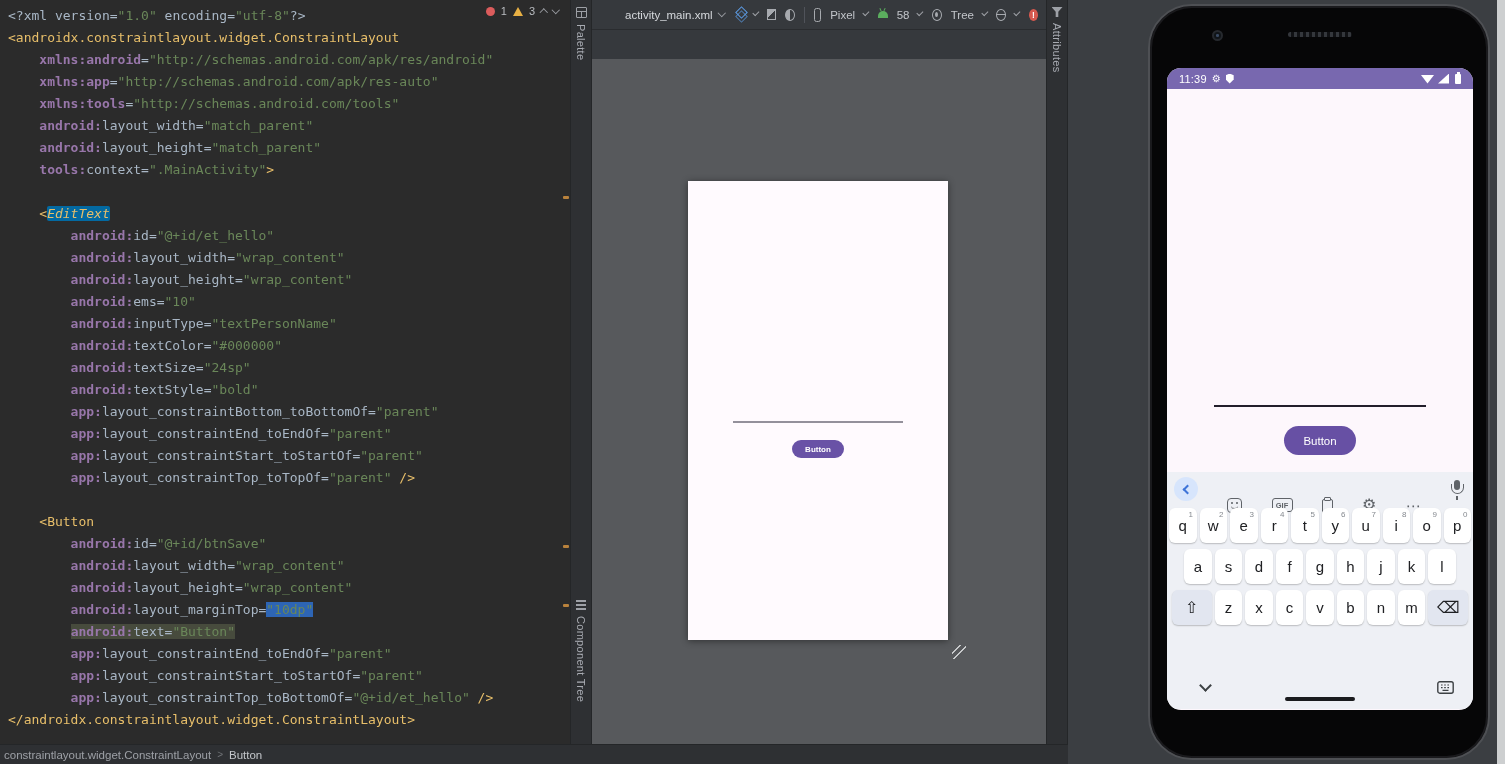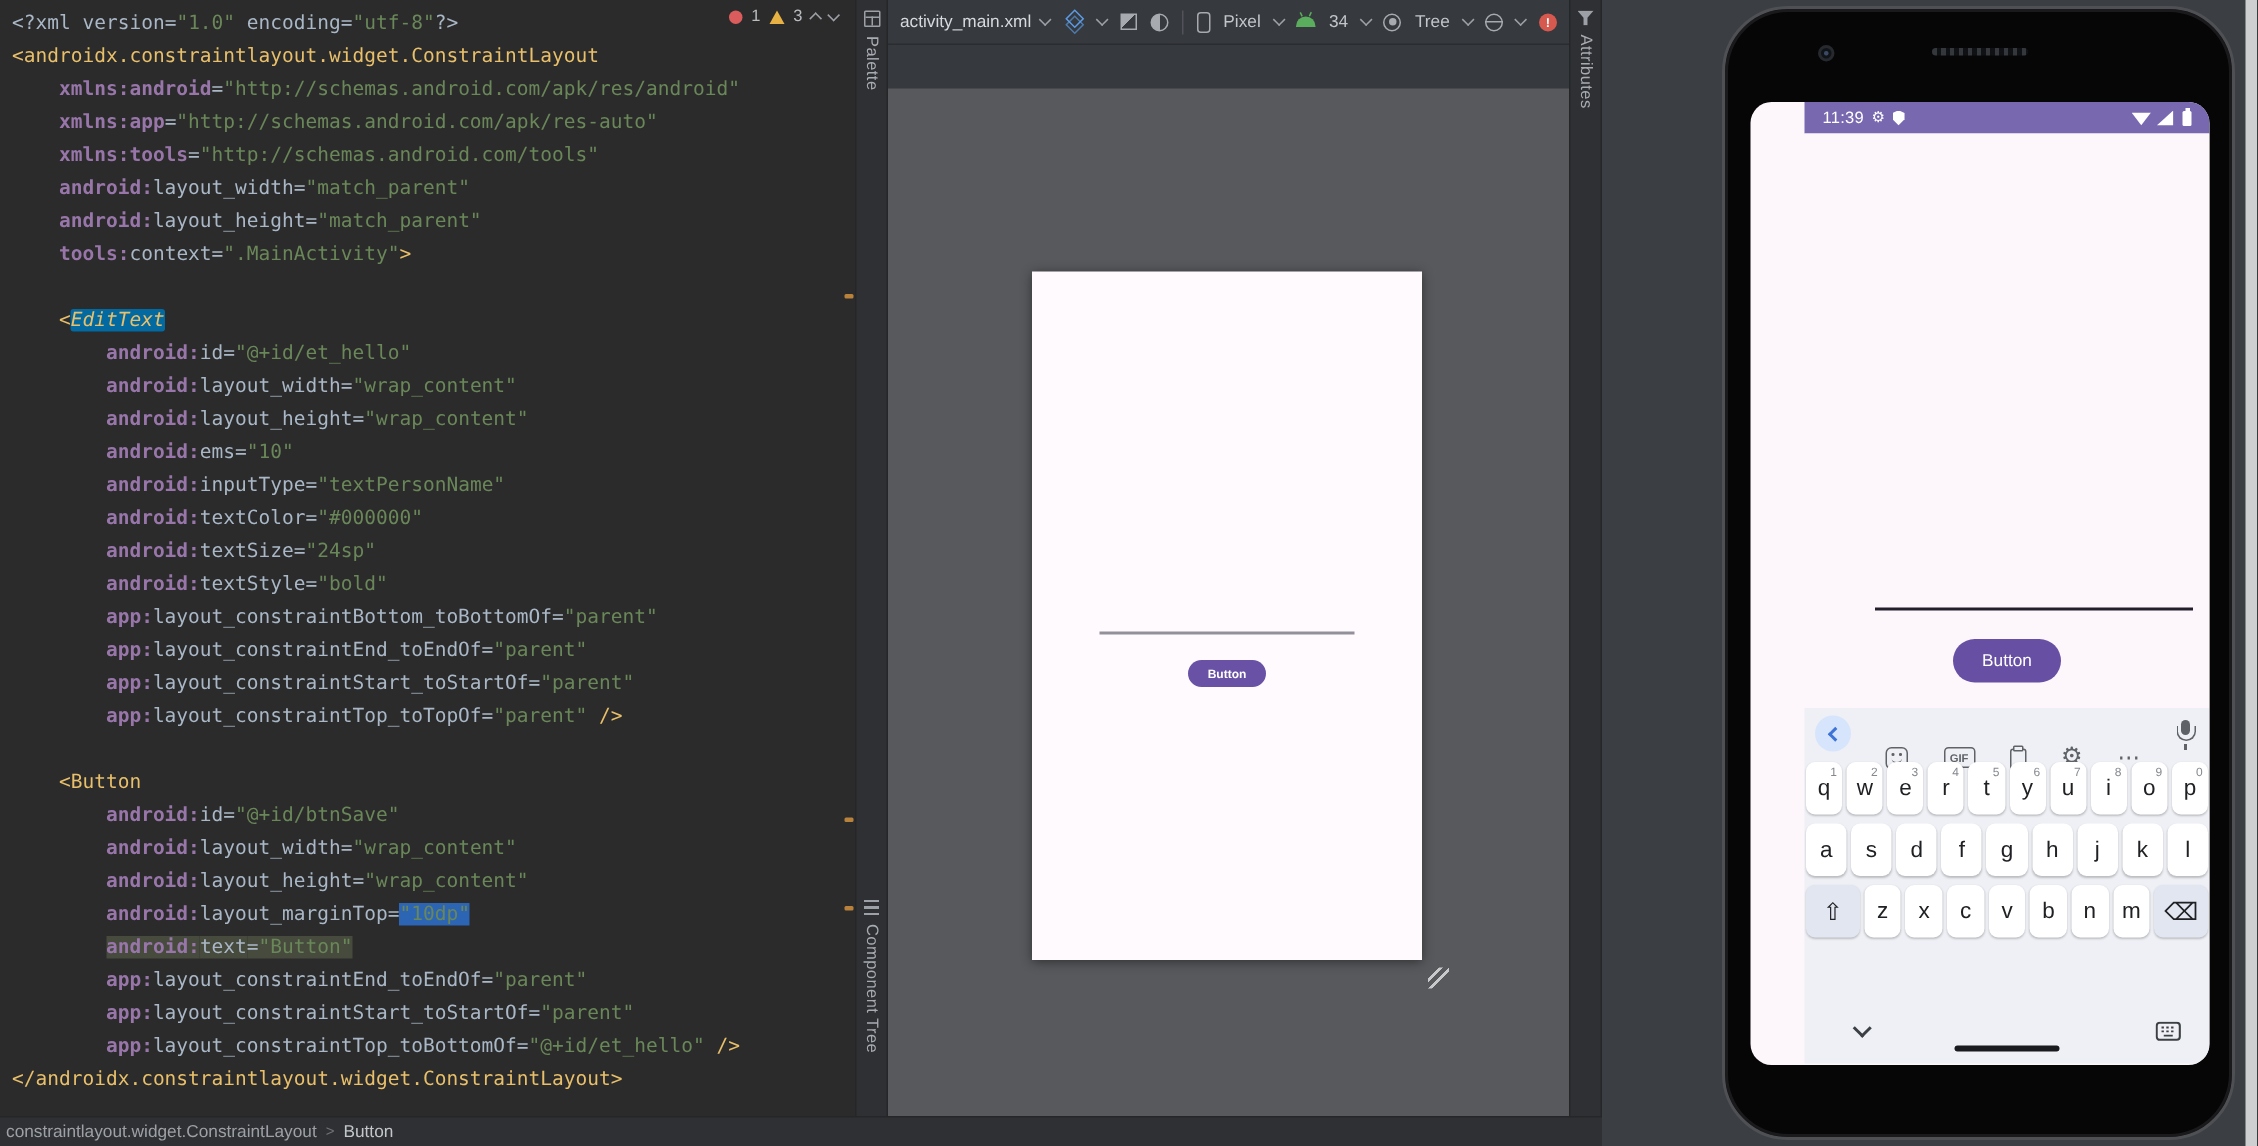--- a/index.html
+++ b/index.html
@@ -51,21 +51,21 @@
                  clip-path:polygon(0 0,100% 0,62% 48%,62% 100%,38% 100%,38% 48%); }
 
   
   .design { position:absolute; left:592px; top:0; width:454px; height:744px; background:#36393D; }
   .tb { display:flex; align-items:center; gap:9px; padding:0 8px; color:#C2C5CA; font-size:11.5px;
         border-bottom:1px solid #2A2C2F; }
   .tb1 { height:30px; }
   .tb2 { height:28px; }
   .tb-sep { width:1px; height:16px; background:#50535A; }
   .ml-auto { margin-left:auto; }
-  .tab-sel { display:flex; align-items:center; gap:6px; color:#D6D9DD; }
+  .tab-sel { display:flex; align-items:center; gap:6px; color:#D6D9DD;margin-left:25px; }
   .layers-icon { position:relative; width:15px; height:14px; }
   .layers-icon::before { content:""; position:absolute; left:3.5px; top:0; width:7px; height:7px;
                          border:1.6px solid #5C9CE6; transform:rotate(45deg); }
   .layers-icon::after  { content:""; position:absolute; left:3.5px; top:4px; width:7px; height:7px;
                          border:1.6px solid #5C9CE6; transform:rotate(45deg); opacity:.65; }
   .eraser-icon { width:11px; height:11px; border:1.5px solid #A7AAAF;
                  background:linear-gradient(135deg,#A7AAAF 0 45%,transparent 45%); }
   .contrast-icon { width:12px; height:12px; border:1.5px solid #A7AAAF; border-radius:50%;
                    background:linear-gradient(90deg,#A7AAAF 0 50%,transparent 50%); }
   .phone-icon { width:9px; height:14px; border:1.6px solid #A7AAAF; border-radius:2.5px; }
@@ -109,21 +109,21 @@
   .emu-scroll { position:absolute; right:0; top:0; width:8px; height:764px; background:#CDCFD0; }
   .phone { position:absolute; left:80px; top:4px; width:342px; height:756px; background:#060607;
            border:2px solid #4E5054; border-radius:44px; box-shadow:inset 0 0 0 2px #1a1a1d; }
   .cam { position:absolute; left:62px; top:24px; width:11px; height:11px; border-radius:50%;
          background:#101418; border:2px solid #26292e; }
   .cam::after { content:""; position:absolute; left:2.4px; top:2.2px; width:2.6px; height:2.6px;
                 border-radius:50%; background:#3A4A63; }
   .speaker { position:absolute; left:138px; top:26px; width:64px; height:5px; border-radius:3px;
              background:repeating-linear-gradient(90deg,#34373c 0 3px,#101114 3px 6px); }
   .screen { position:absolute; left:17px; top:62px; width:306px; height:642px; border-radius:14px;
-            overflow:hidden; background:#FDF7FC;padding-left:36px; }
+            overflow:hidden; background:#FDF7FC; }
 
   .statusbar { height:21px; background:#7868AF; display:flex; align-items:center; padding:0 12px;
                color:#fff; gap:5px; }
   .sb-time { font-size:11px; font-weight:500; letter-spacing:.2px; }
   .sb-gear { font-size:10px; line-height:1; }
   .shield-icon { width:8px; height:10px; background:#fff;
                  clip-path:polygon(50% 0,100% 18%,100% 60%,50% 100%,0 60%,0 18%); }
   .sb-right { margin-left:auto; display:flex; align-items:center; gap:4px; }
   .wifi-icon { width:13px; height:10px; background:#fff; clip-path:polygon(0 15%,100% 15%,50% 100%); }
   .signal-icon { width:11px; height:10px; background:#fff; clip-path:polygon(100% 0,100% 100%,0 100%); }
@@ -221,21 +221,21 @@
       </span>
       <span class="layers-icon"></span>
       <span class="chev"></span>
       <span class="eraser-icon"></span>
       <span class="contrast-icon"></span>
       <span class="tb-sep"></span>
       <span class="phone-icon"></span>
       <span>Pixel</span>
       <span class="chev"></span>
       <span class="android-icon"></span>
-      <span>34</span>
+      <span>58</span>
       <span class="chev"></span>
       <span class="theme-icon"></span>
       <span>Tree</span>
       <span class="chev"></span>
       <span class="locale-icon"></span>
       <span class="chev"></span>
       <span class="err-badge ml-auto">!</span>
     </div>
     <div class="surface">
       <div class="canvas">

